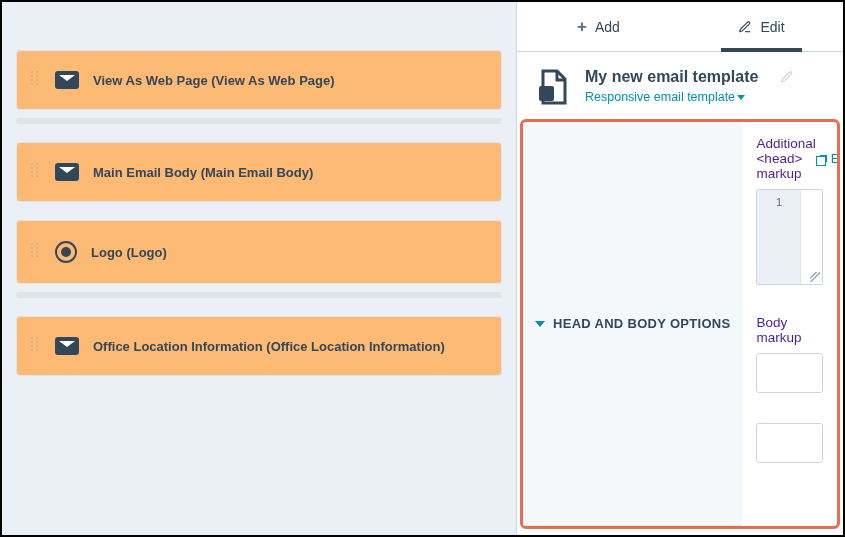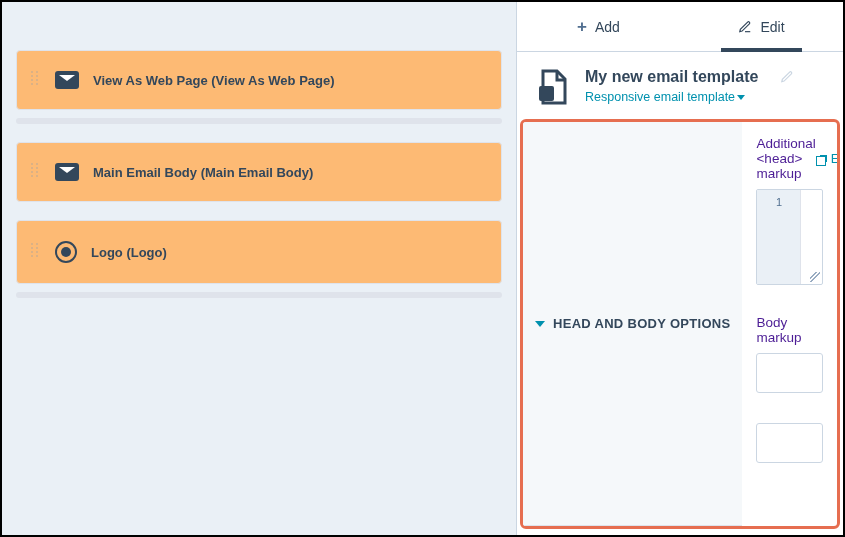--- a/index.html
+++ b/index.html
@@ -277,20 +277,34 @@
           <span></span>
           <span></span>
           <span></span>
         </div>
       <div class="logo-icon"></div>
       <div class="block-label">Logo (Logo)</div>
     </div>
 
     <div class="divider"></div>
 
+    <div class="block">
+      <div class="drag-dots">
+          <span></span>
+          <span></span>
+          <span></span>
+          <span></span>
+          <span></span>
+          <span></span>
+          <span></span>
+          <span></span>
+        </div>
+      <div class="env-icon"></div>
+      <div class="block-label">Office Location Information (Office Location Information)</div>
+    </div>
 
   </div>
 
   <div class="sidebar">
     <div class="tabs">
       <div class="tab">
         <span class="plus-icon"></span>
         <span>Add</span>
       </div>
       <div class="tab active">

